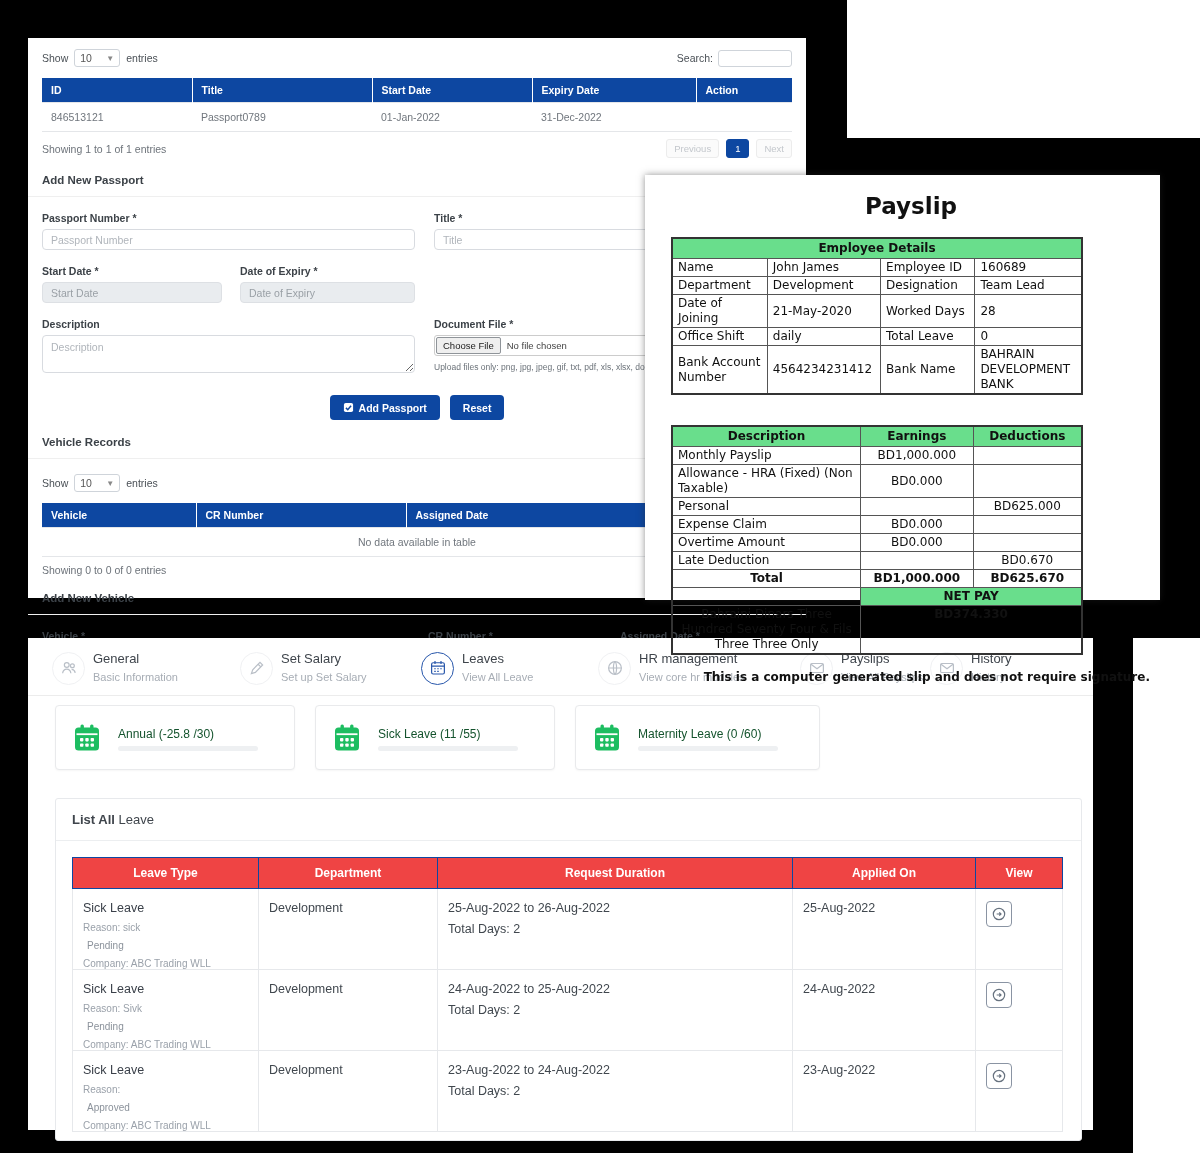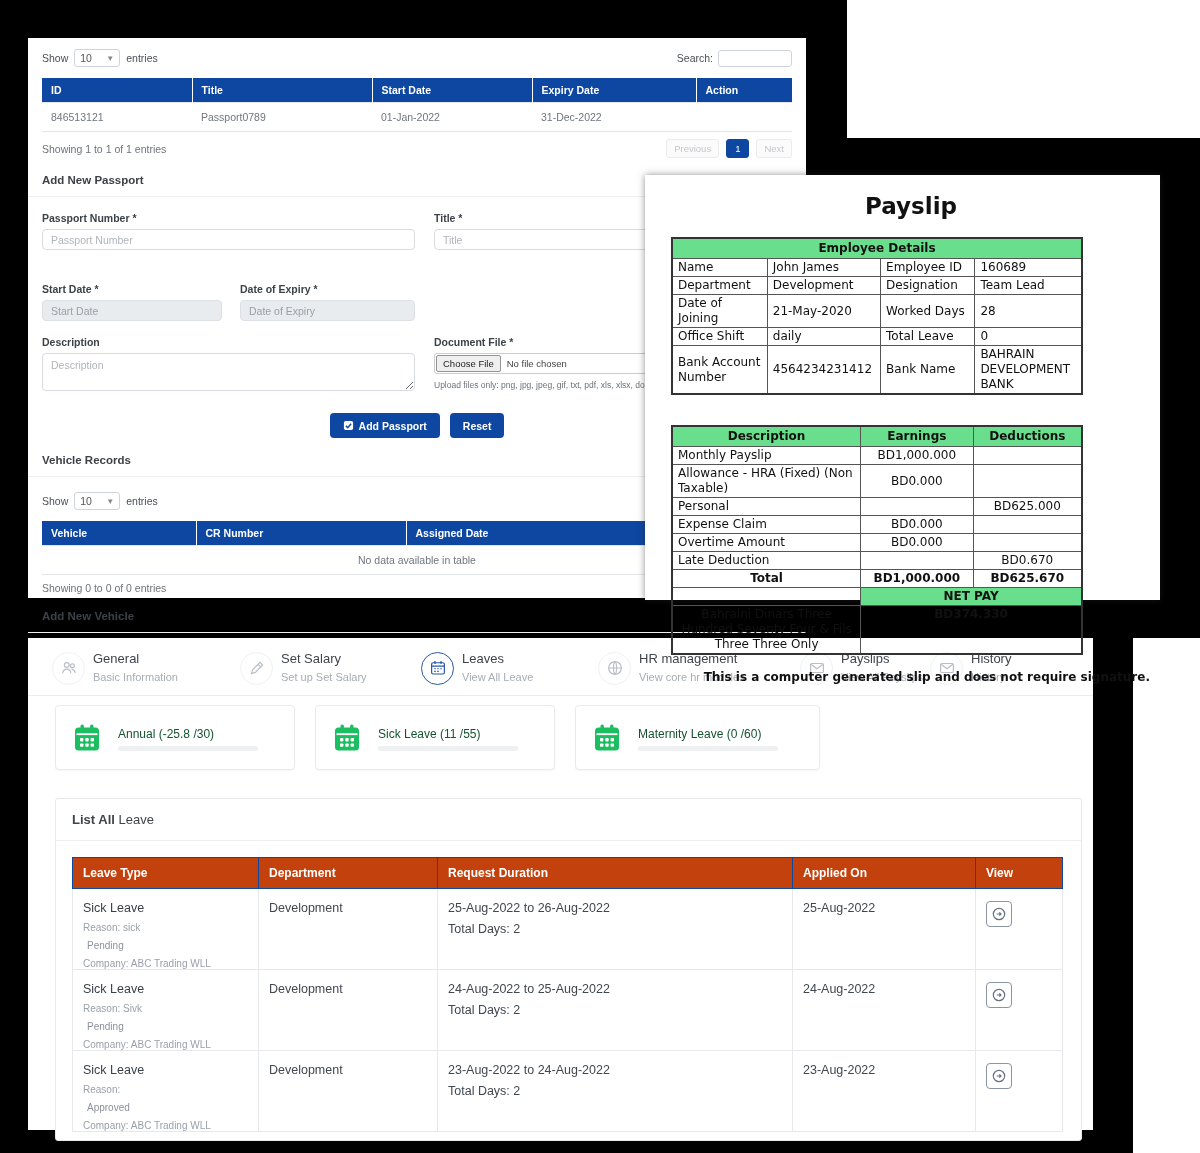--- a/index.html
+++ b/index.html
@@ -33,21 +33,21 @@
   .form-label{display:block;font-size:10.5px;font-weight:bold;color:#3c4248;margin-bottom:5px;}
   .txt-input,.txt-area{border:1px solid #d8dbe0;border-radius:4px;box-sizing:border-box;height:21px;
         padding:0 8px;font-size:10.5px;color:#444;width:100%;font-family:"Liberation Sans",sans-serif;background:#fff;}
   .txt-input::placeholder,.txt-area::placeholder{color:#b0b5bb;}
   .txt-input.readonly{background:#e9ecef;border-color:#dde0e4;}
   .txt-input.readonly::placeholder{color:#9aa0a6;}
   .txt-area{height:38px;padding:5px 8px;resize:both;}
   .form-row{display:flex;margin-top:15px;}
   .col-left{width:373px;}
   .col-right{width:357px;margin-left:19px;}
-  .split{display:flex;gap:18px;margin-top:18px;}
+  .split{display:flex;gap:18px;}
   .split .half1{width:180px;} .split .half2{width:175px;}
   .file-widget{display:flex;align-items:center;border:1px solid #ccc;border-radius:3px;width:225px;height:21px;box-sizing:border-box;padding:1px;background:#fff;}
   .choose-btn{border:1px solid #8f9499;background:#efefef;border-radius:2px;font-size:9.5px;color:#222;
               padding:2px 6px;white-space:nowrap;cursor:pointer;}
   .file-status{font-size:9.5px;color:#444;margin-left:6px;white-space:nowrap;}
   .upload-hint{font-size:8.5px;color:#6c737a;margin-top:6px;}
   .btn-row{display:flex;justify-content:center;gap:10px;margin-top:18px;}
   .btn-blue{display:inline-flex;align-items:center;gap:5px;background:#0d47a1;color:#fff;border:none;border-radius:4px;
             font-size:10.5px;font-weight:bold;padding:0 13px;height:25px;cursor:pointer;font-family:"Liberation Sans",sans-serif;}
   .select-box{position:relative;}
@@ -99,21 +99,21 @@
   .leave-card .cal{position:absolute;left:16px;top:17px;}
   .leave-card .card-label{position:absolute;left:62px;top:21px;font-size:12px;color:#14532d;white-space:nowrap;}
   .progress{position:absolute;left:62px;top:40px;width:140px;height:5px;border-radius:3px;background:#eef0f2;overflow:hidden;}
   .progress .fill{height:100%;border-radius:3px;background:#1a4fa0;width:0;}
 
   .list-container{position:absolute;left:27px;top:160px;width:1027px;border:1px solid #e7e9ec;border-radius:3px;
                   box-sizing:border-box;background:#fff;padding-bottom:8px;}
   .list-header{padding:13px 16px;border-bottom:1px solid #eceef0;font-size:13px;color:#3f454c;}
   .list-header b{font-weight:bold;}
   table.leave-table{border-collapse:collapse;table-layout:fixed;width:990px;margin:16px auto 0 16px;}
-  table.leave-table th{background:#c2410c;color:#fff;font-size:12px;font-weight:bold;text-align:left;padding:8px 10px;border:1px solid #0d47a1;}
+  table.leave-table th{background:#ef4444;color:#fff;font-size:12px;font-weight:bold;text-align:center;padding:8px 10px;border:1px solid #0d47a1;}
   table.leave-table td{border:1px solid #e6e8eb;vertical-align:top;padding:12px 10px 0 10px;height:66px;font-size:12.5px;color:#40474e;}
   .lt-name{font-size:12.5px;color:#3a4049;}
   .lt-sub{display:block;font-size:10px;color:#9aa1aa;margin-top:7px;}
   .lt-status{margin-left:4px;color:#8b929b;}
   .dur-2{display:block;margin-top:7px;}
   .view-btn{width:26px;height:26px;border:1px solid #8a94a3;border-radius:4px;background:#fff;display:flex;
             align-items:center;justify-content:center;cursor:pointer;padding:0;}
 </style>
 </head>
 <body>

